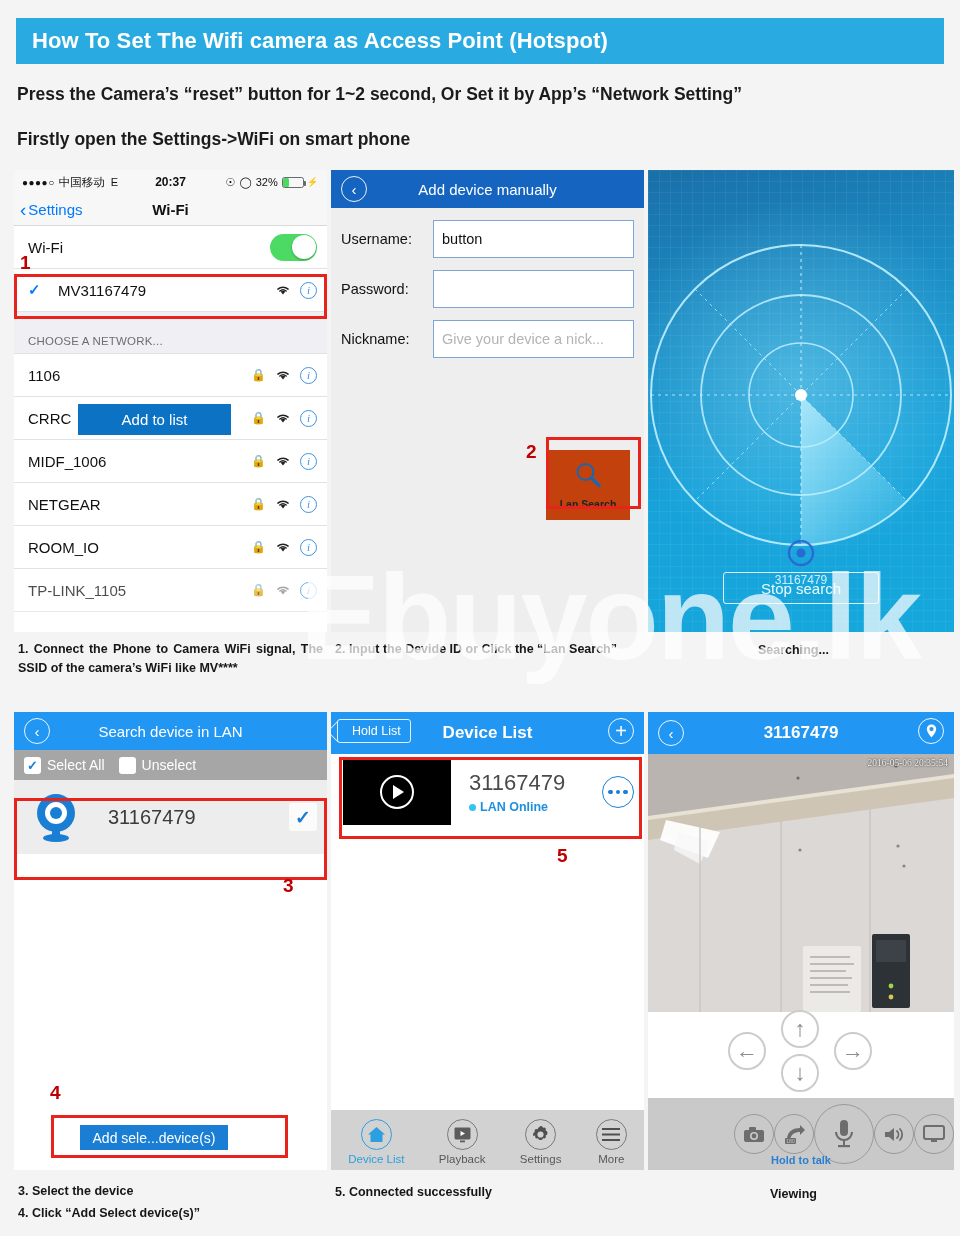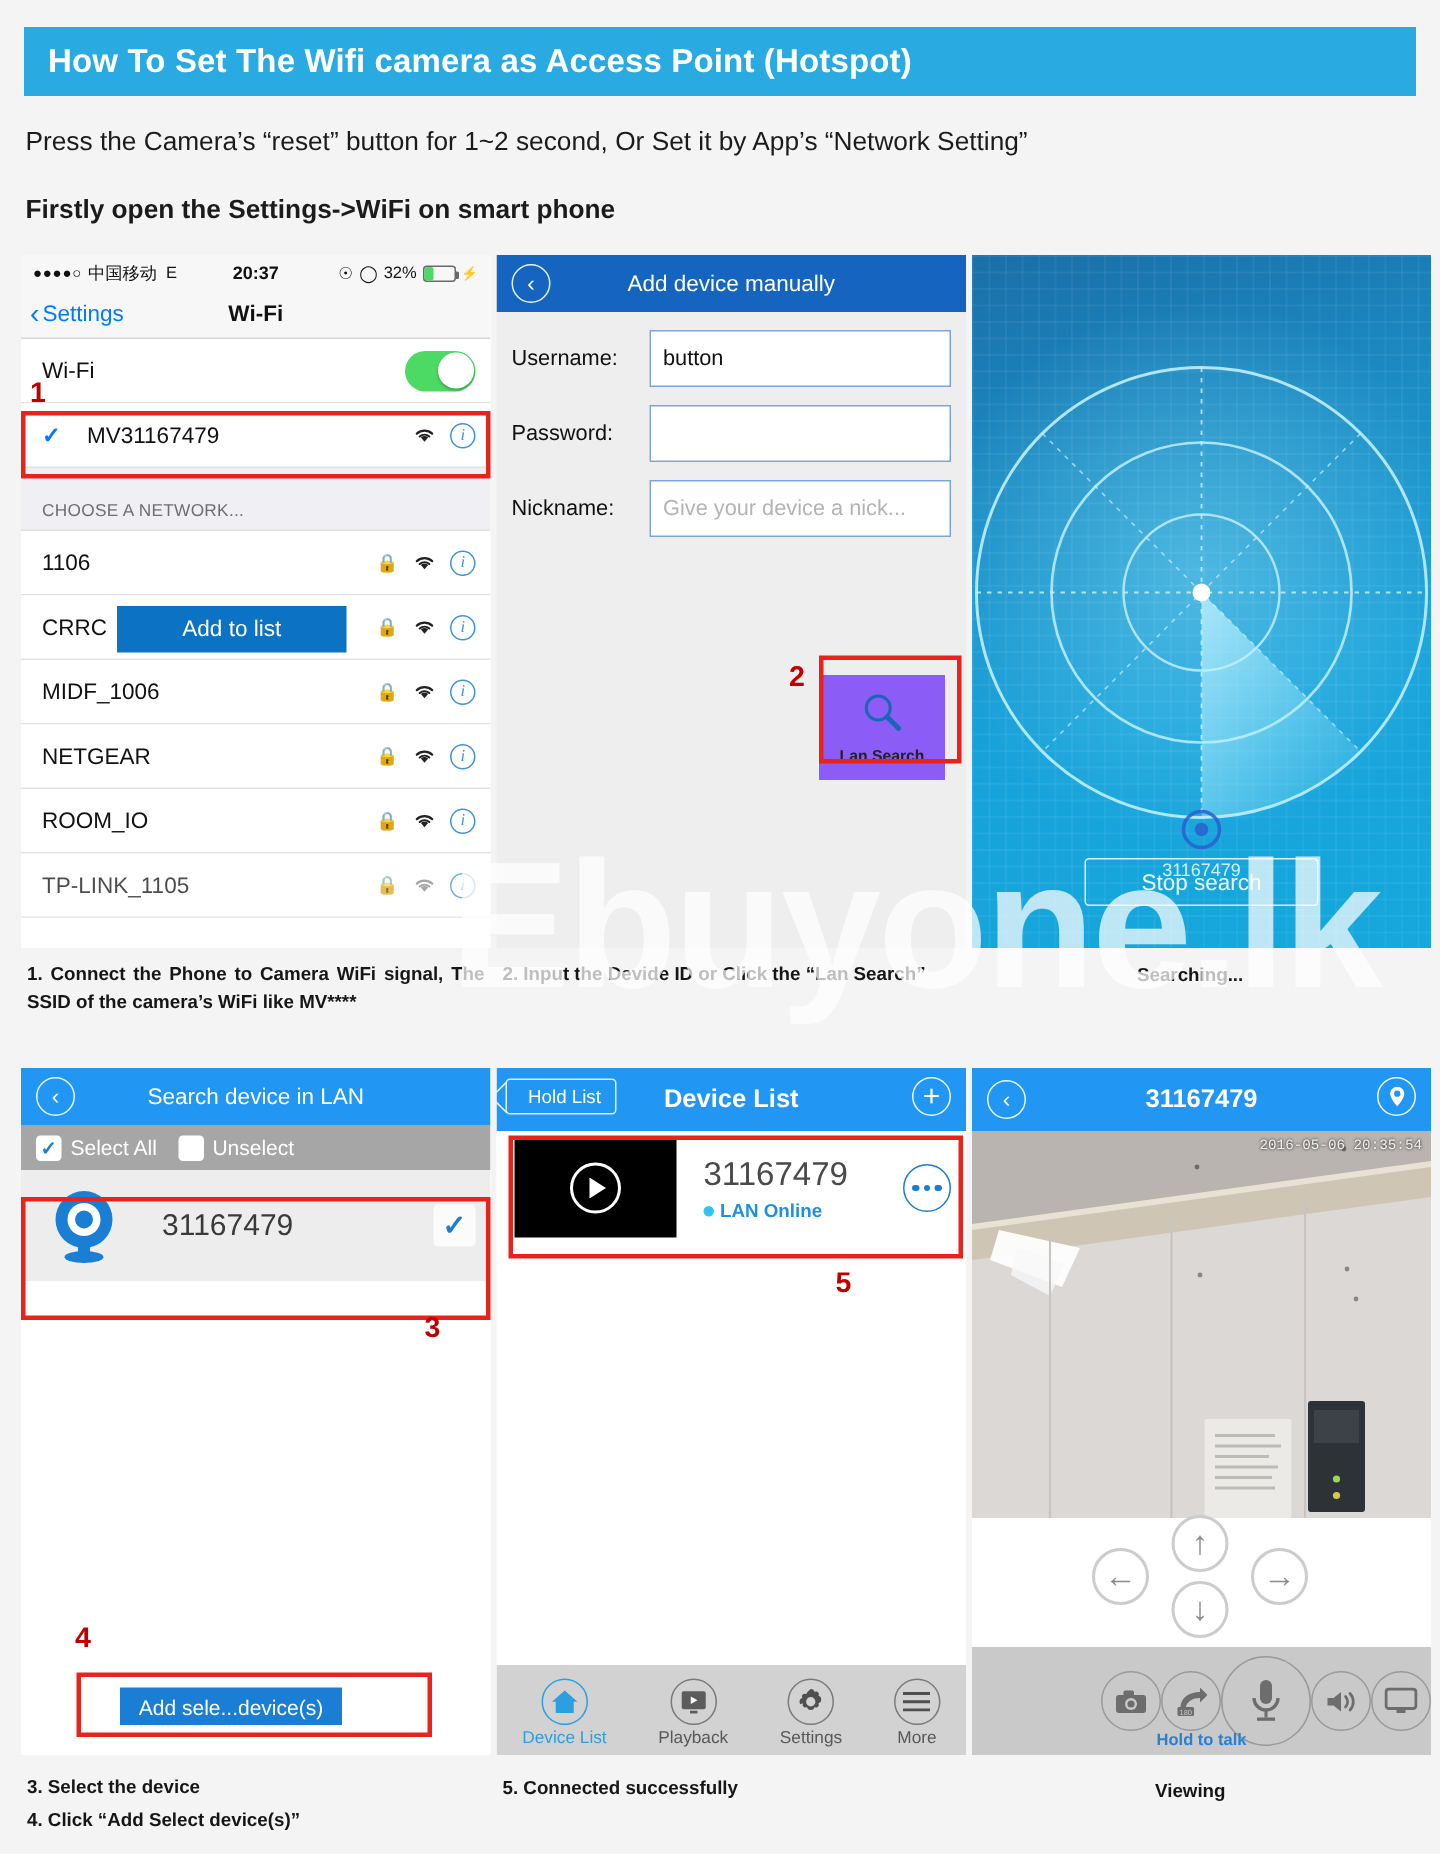--- a/index.html
+++ b/index.html
@@ -25,21 +25,21 @@
     position: absolute; left: 16px; top: 18px; width: 928px; height: 46px;
     background: #29ABE2;
     display: flex; align-items: center;
   }
   .title-bar .t {
     color: #ffffff; font-size: 22px; font-weight: 700;
     margin-left: 16px; letter-spacing: .1px;
   }
   .sub1 {
     position: absolute; left: 17px; top: 84px; width: 930px;
-    font-size: 17.5px; font-weight: 400; color: #1b1b1b; white-space: nowrap;
+    font-size: 17.5px; font-weight: 700; color: #1b1b1b; white-space: nowrap;
   }
   .sub2 {
     position: absolute; left: 17px; top: 129px;
     font-size: 17.5px; font-weight: 700; color: #1b1b1b;
   }
 
   
   .panel { position: absolute; overflow: hidden; }
   .cap {
     position: absolute; font-size: 12.5px; font-weight: 700; color: #161616;
@@ -112,21 +112,21 @@
     flex:1; height:38px; background:#fff; border:1px solid #7ea6d4;
     display:flex; align-items:center; padding: 0 8px; font-size:14.5px; color:#111;
     position:relative;
   }
   .finput .ph { color:#b4b4b4; }
   .qr {
     position:absolute; right:9px; top:10px; width:19px; height:18px;
   }
   .lansearch {
     position:absolute; right: 14px; top: 280px; width: 84px; height: 70px;
-    background:#8b5cf6; display:flex; flex-direction:column; align-items:center; justify-content:center; gap:8px;
+    background:#c2410c; display:flex; flex-direction:column; align-items:center; justify-content:center; gap:8px;
   }
   .lansearch .lbl { font-size:10.5px; color:#222; font-weight:600;}
   .addlist {
     position:absolute; left: 78px; top: 404px; width: 153px; height: 31px;
     background:#0b72c4; color:#fff; display:flex; align-items:center; justify-content:center;
     font-size:15px; z-index: 45;
   }
 
   
   #p3 { left: 648px; top: 170px; width: 306px; height: 462px; background:#1ca3d8; }
@@ -209,21 +209,21 @@
   .tab .ic { width:31px;height:31px;border-radius:50%;border:1.6px solid #7a7a7a;display:flex;align-items:center;justify-content:center;}
   .tab.active .ic { border-color:#2b9fe0; }
   .tab .tl { font-size:11.5px; color:#585858;}
   .tab.active .tl { color:#2b9fe0; }
 
   
   #p6 { left: 648px; top: 712px; width: 306px; height: 458px; background:#f0f0f0; }
   .video { position:relative; width:100%; height: 258px; overflow:hidden;
     background: linear-gradient(178deg,#8d8a88 0%, #b9b5b2 18%, #ddd9d6 45%, #e6e2df 70%, #d8d4d1 100%); }
   .ts { position:absolute; right:6px; top:4px; color:#f2f2f2; font-size:9.5px;
-        font-family:Liberation Mono, monospace; text-shadow: 0 0 2px #000;}
+        font-family:Liberation Serif, serif; text-shadow: 0 0 2px #000;}
   .pad { position:relative; height:86px; background:#fff; }
   .arrbtn { position:absolute; width:38px;height:38px;border-radius:50%;border:2px solid #ccc;
     display:flex;align-items:center;justify-content:center; background:#fff; color:#8c8c8c; font-size:22px;}
   .ctlbar { position:absolute; left:0; bottom:0; width:100%; height:72px; background:#c9c9c9;
     display:flex; align-items:center; justify-content:flex-end;}
   .ctl { width:40px;height:40px;border-radius:50%;border:1.5px solid #9a9a9a;display:flex;align-items:center;justify-content:center;color:#6d6d6d;}
   .ctl.big { width:60px;height:60px; }
   .talklbl { position:absolute; left:50%; transform:translateX(-50%); bottom:4px; color:#2b7fd0; font-size:11px; font-weight:700;}
   svg { display:block; }
 </style>

